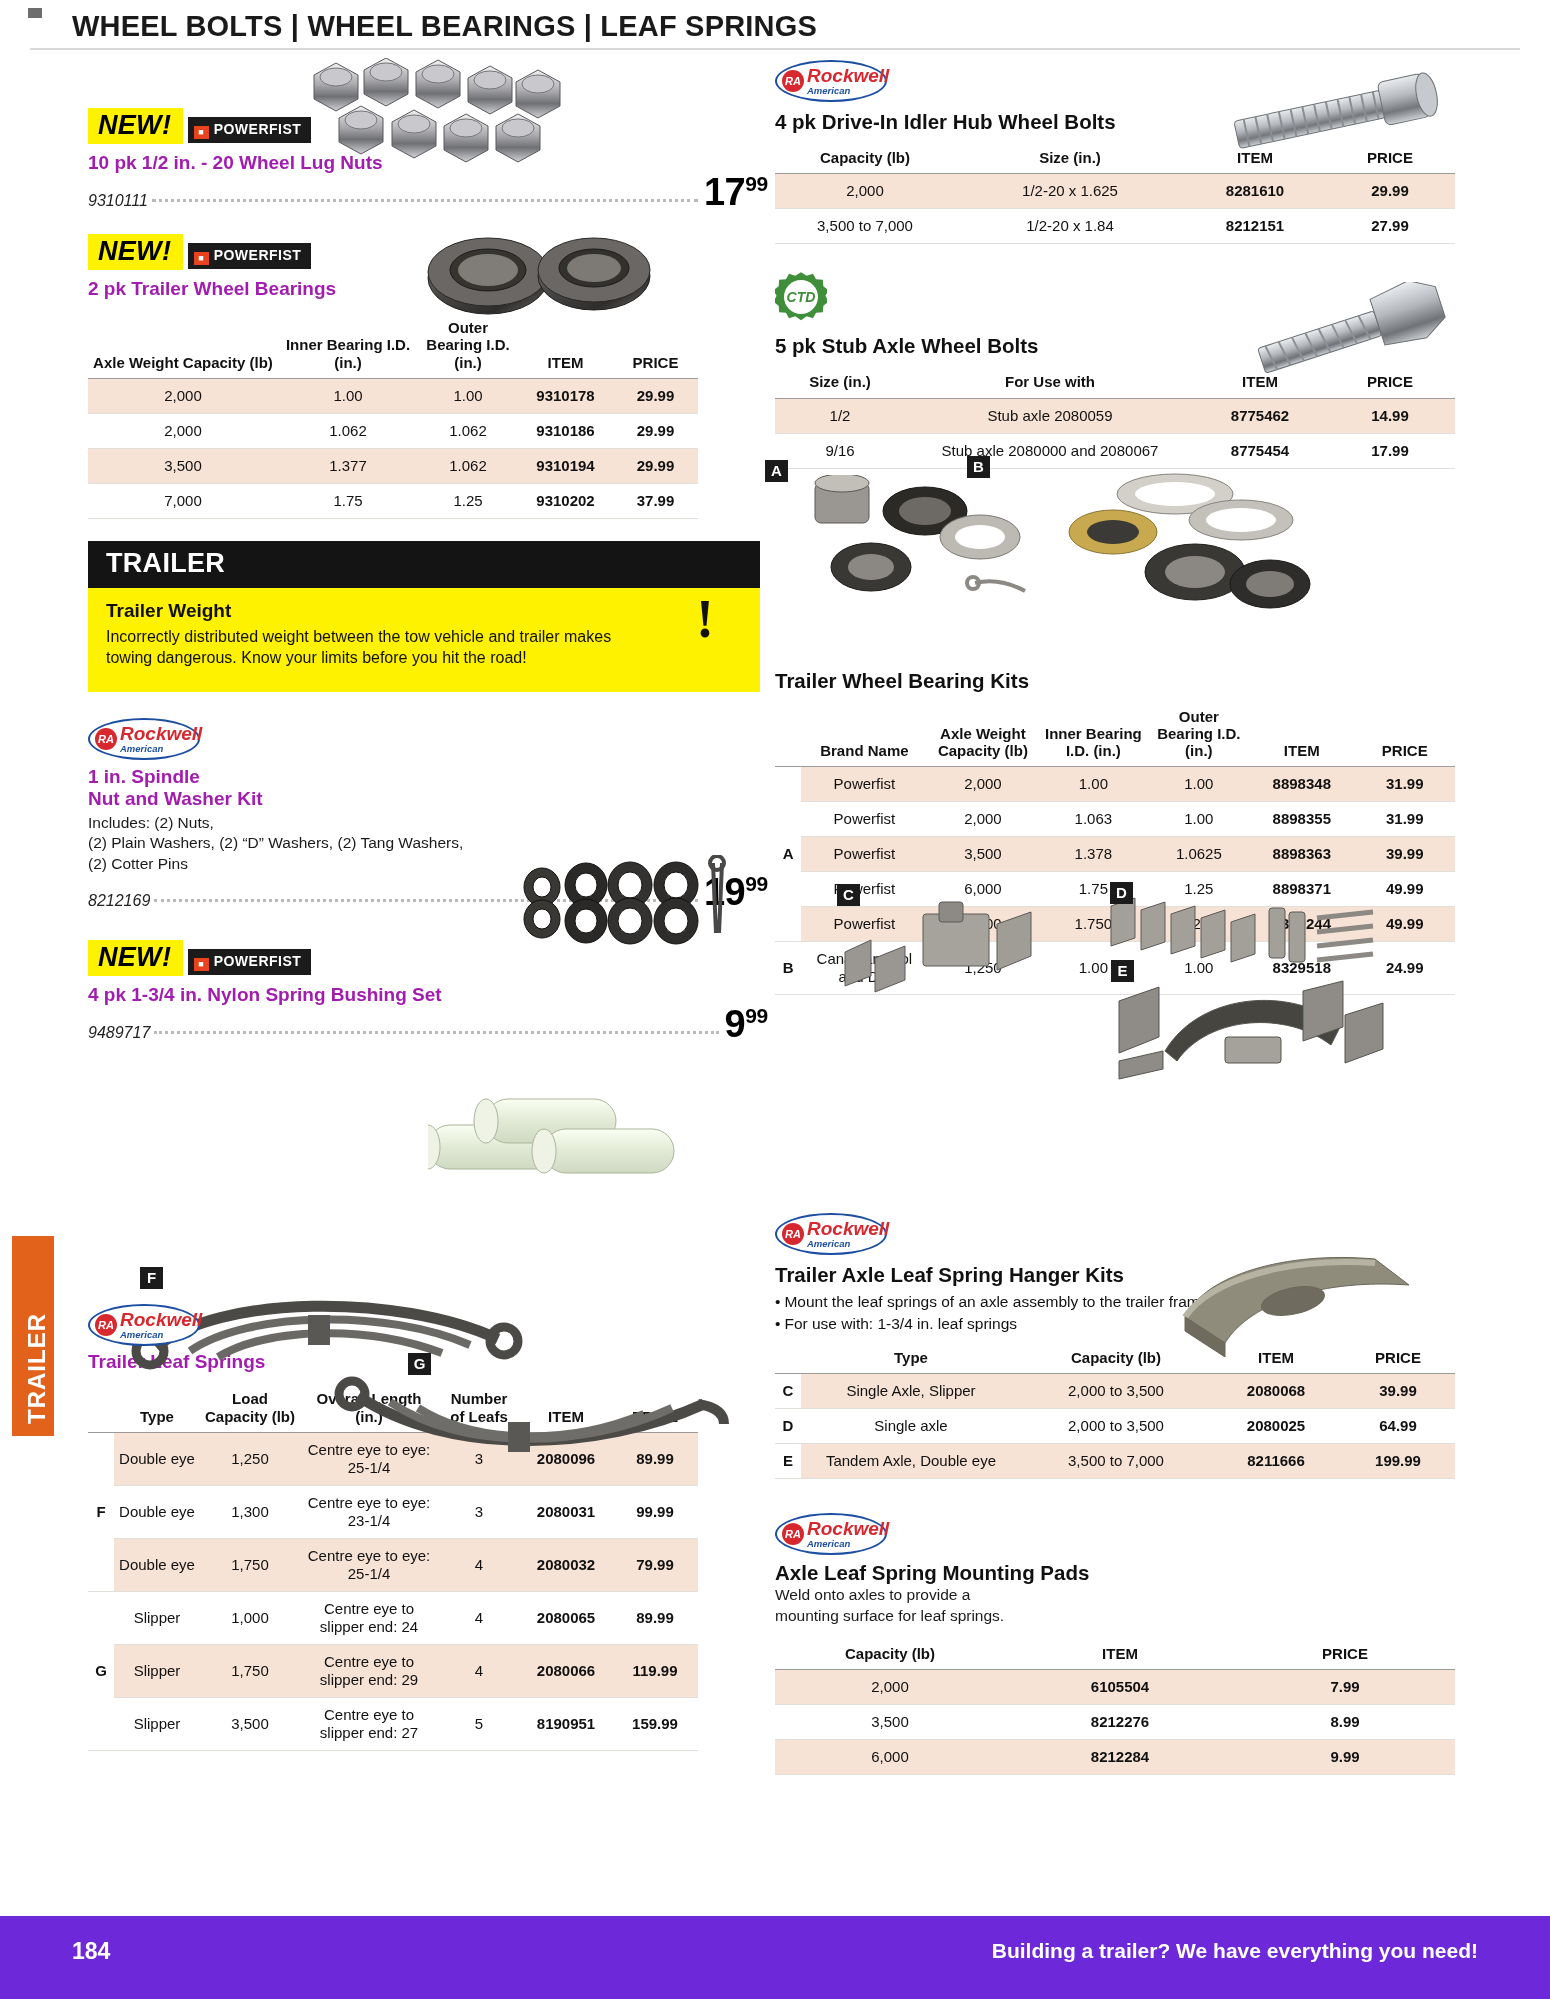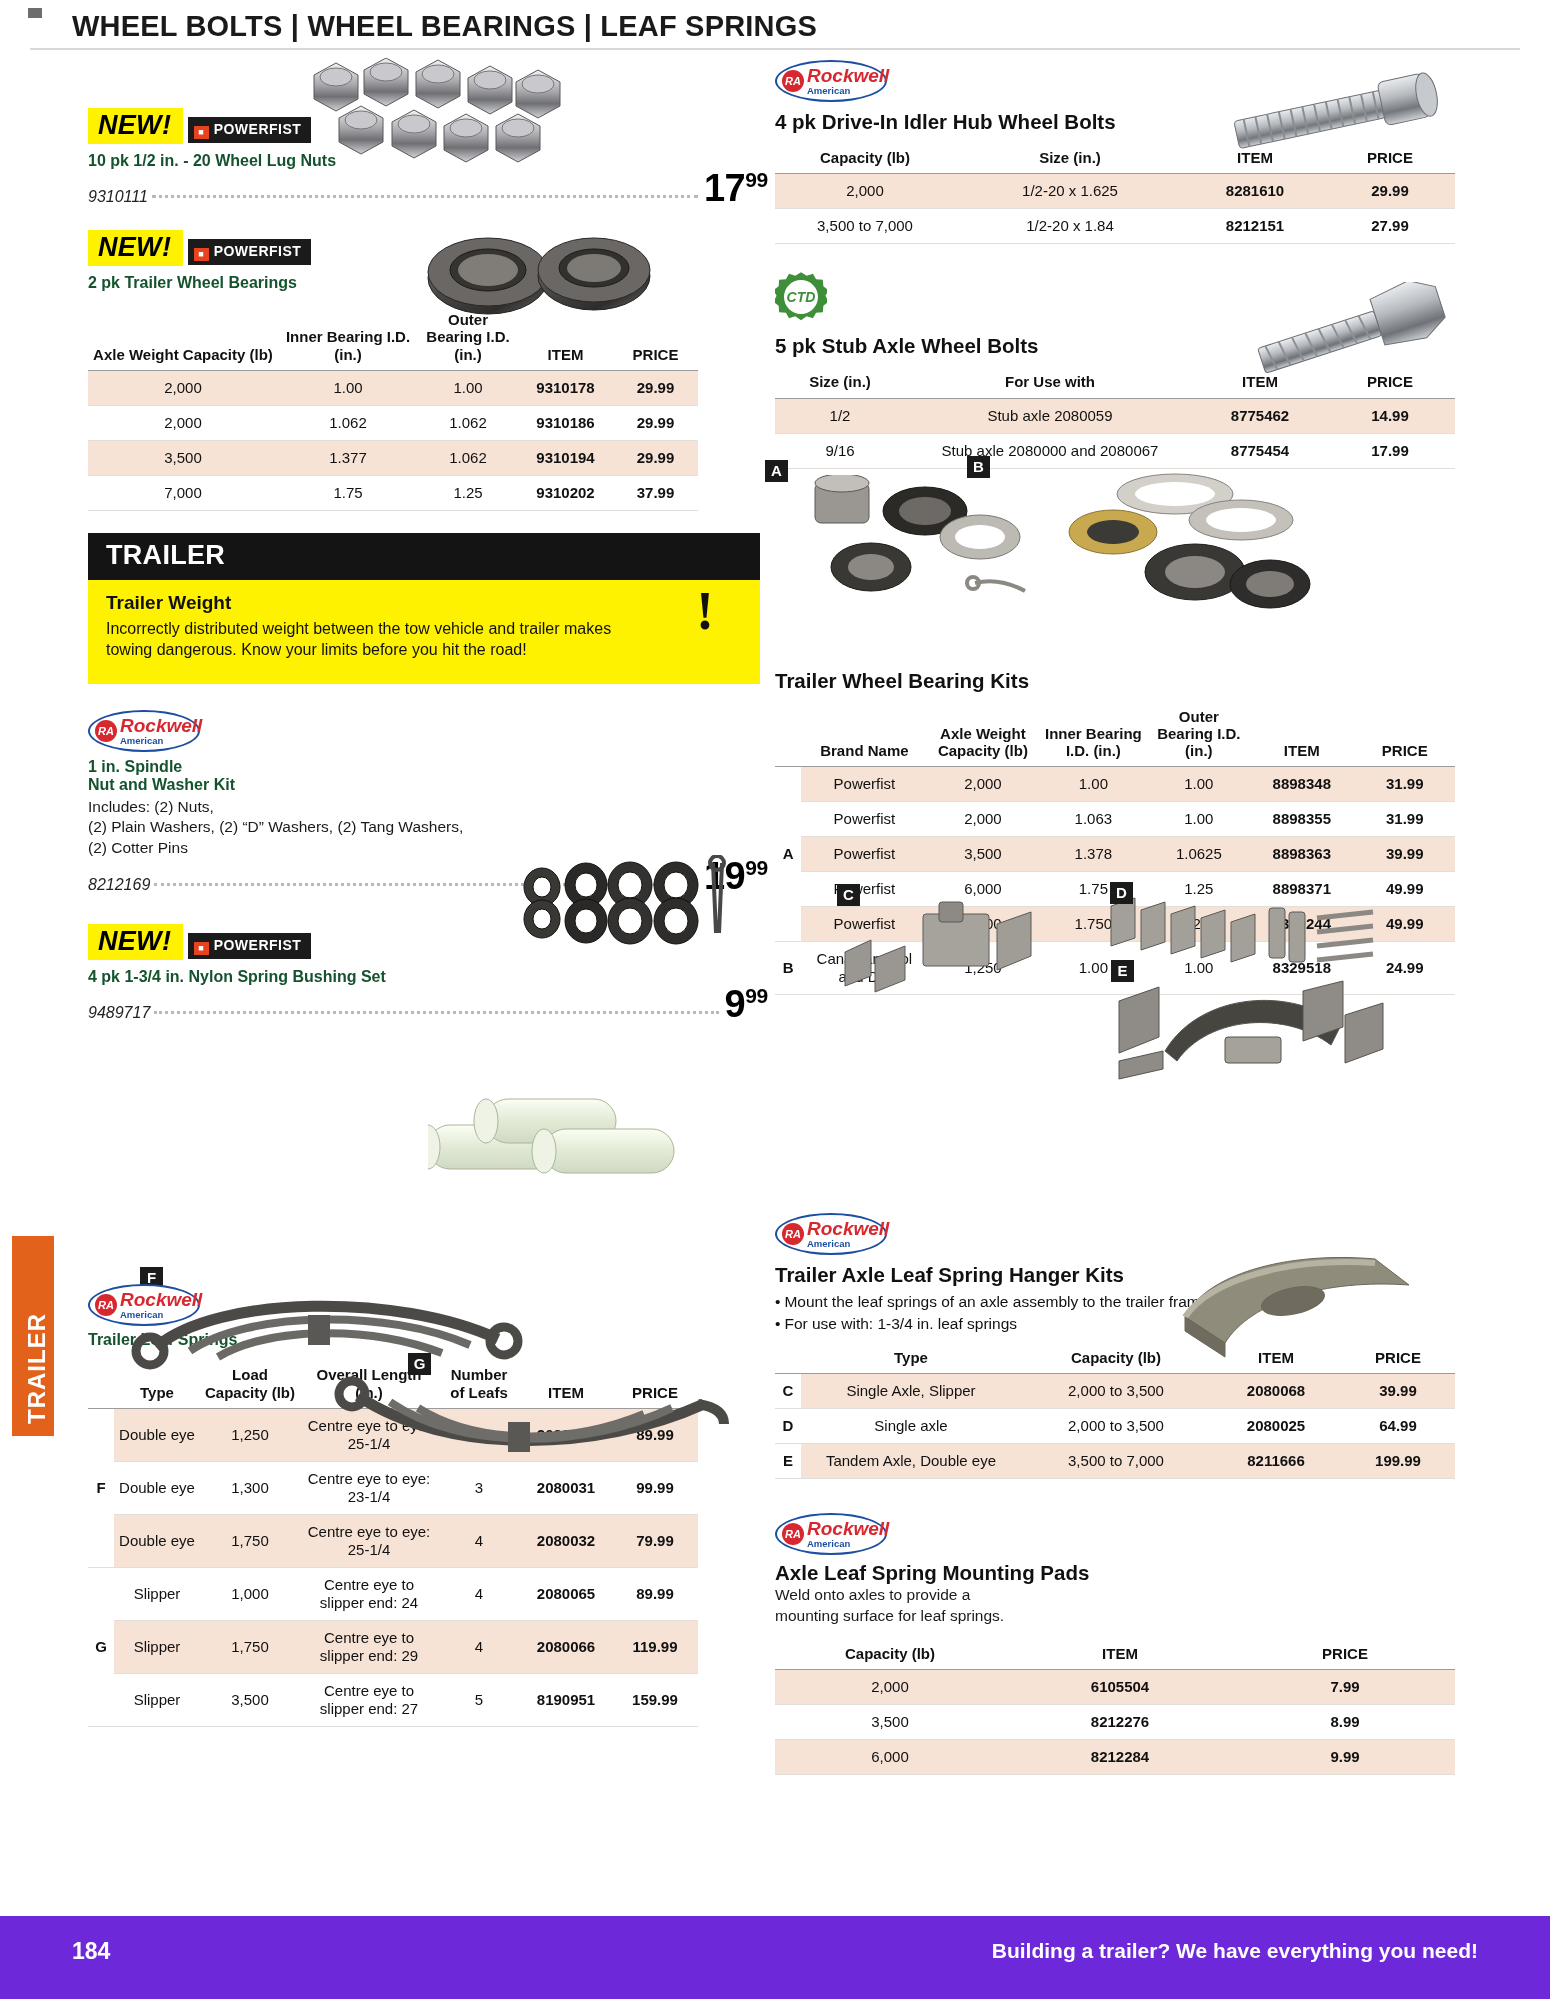--- a/index.html
+++ b/index.html
@@ -66,23 +66,23 @@
     background: #e8431f;
     color: #fff;
     font-size: 9px;
     text-align: center;
     line-height: 13px;
     margin-right: 5px;
     vertical-align: -1px;
   }
 
   .prod-title {
-    font-size: 16px;
+    font-size: 19px;
     font-weight: bold;
-    color: #14532d;
+    color: #a21caf;
     margin-top: 8px;
   }
   .prod-sub {
     font-size: 16px;
     font-style: italic;
     color: #222;
     margin-top: 2px;
   }
   .prod-desc { font-size: 15.5px; color: #1a1a1a; line-height: 1.32; }
 
@@ -177,21 +177,21 @@
     font-size: 11px; font-weight: bold;
     text-align: center; line-height: 22px;
     font-style: italic;
   }
   .rockwell .rk-name {
     font-size: 19px; font-weight: bold; color: #d7282f;
     font-style: italic; line-height: 1.05;
   }
   .rockwell .rk-sub {
     font-size: 9.5px; font-weight: bold; color: #1c4fa1;
-    line-height: 1.05;
+    font-style: italic; line-height: 1.05;
   }
 
   
   .ctd-logo {
     width: 52px; height: 50px; position: relative; display: inline-block;
   }
   .ctd-logo .gear {
     position: absolute; inset: 0;
     background: #3f8f3a;
     clip-path: polygon(50% 0%,61% 7%,73% 3%,79% 14%,92% 15%,93% 28%,103% 36%,97% 47%,103% 59%,93% 67%,92% 80%,79% 81%,73% 92%,61% 88%,50% 96%,39% 88%,27% 92%,21% 81%,8% 80%,7% 67%,-3% 59%,3% 47%,-3% 36%,7% 28%,8% 15%,21% 14%,27% 3%,39% 7%);

